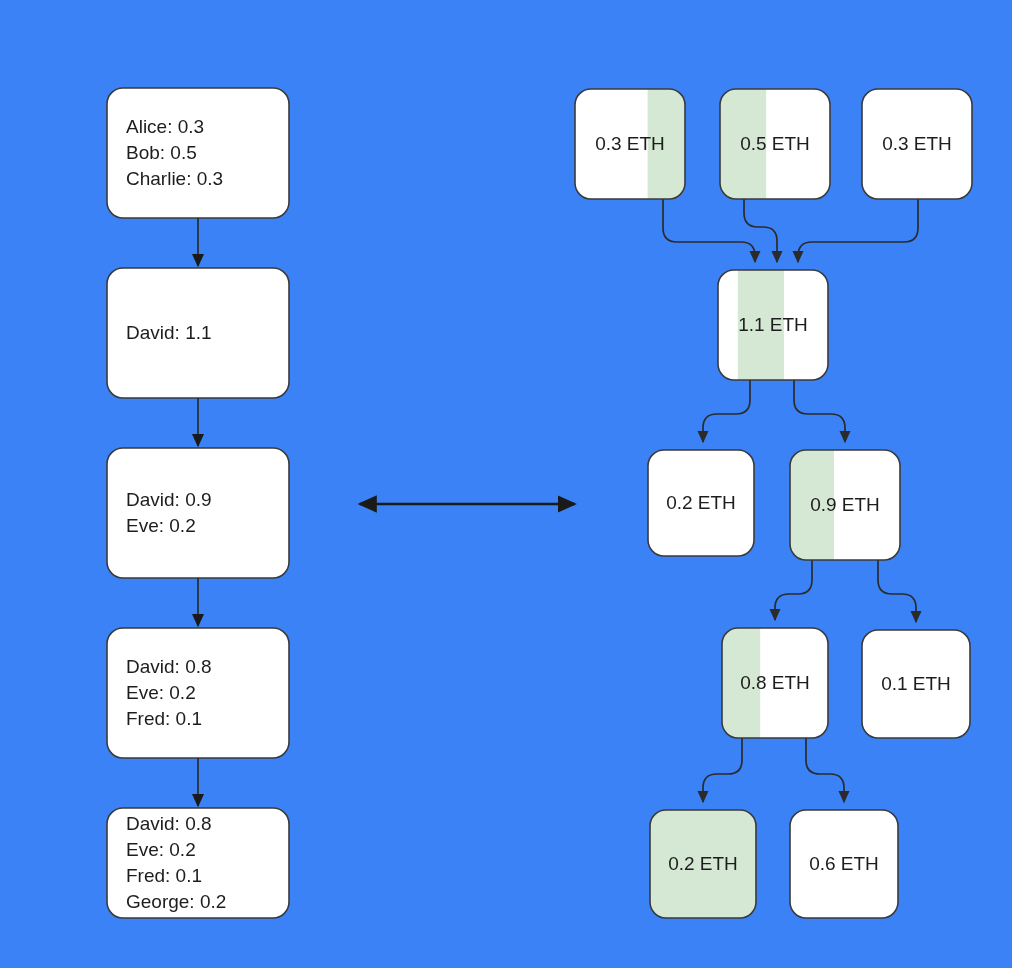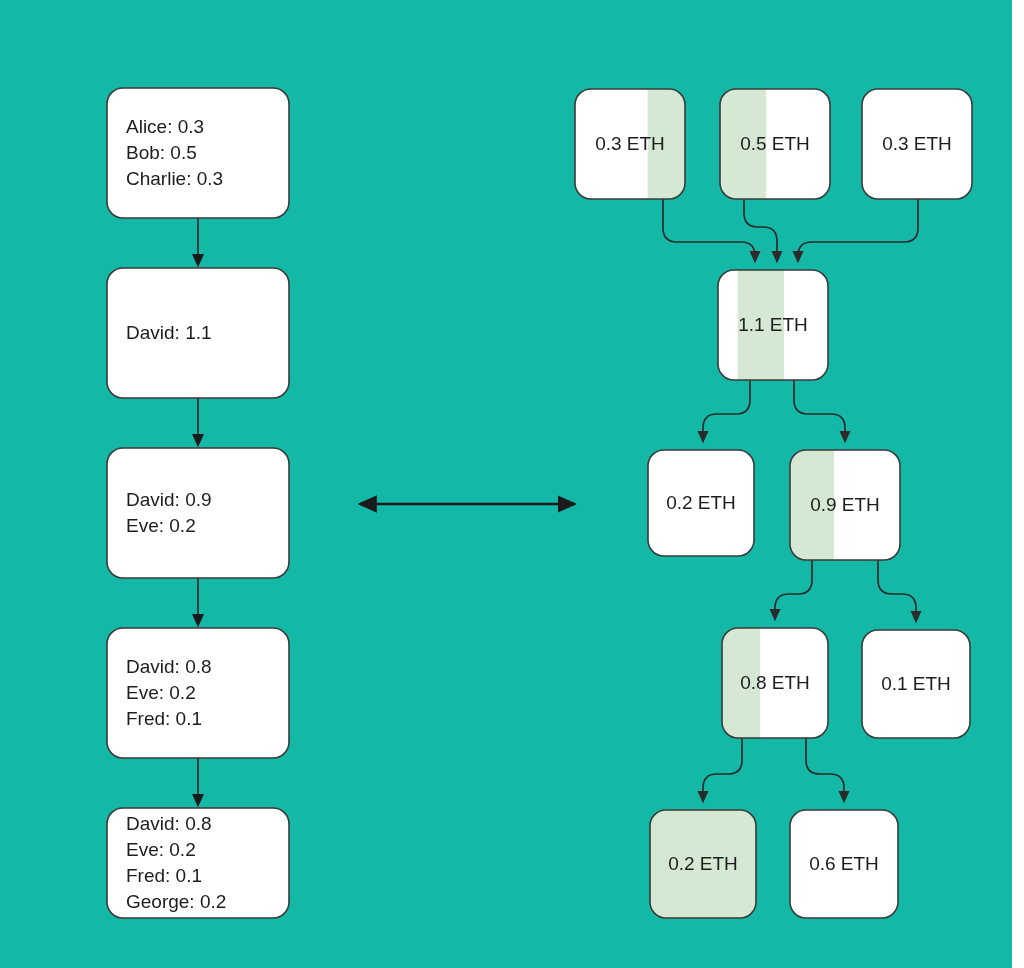--- a/index.html
+++ b/index.html
@@ -10,21 +10,21 @@
   body {
     width: 1024px;
     height: 968px;
     font-family: "Liberation Sans", sans-serif;
     overflow: hidden;
   }
   #diagram-root {
     position: relative;
     width: 1012px;
     height: 968px;
-    background: #14b8a6;
+    background: #3b82f6;
   }
   svg.canvas {
     position: absolute;
     top: 0;
     left: 0;
     width: 1024px;
     height: 968px;
     display: block;
   }
   .node-rect {

